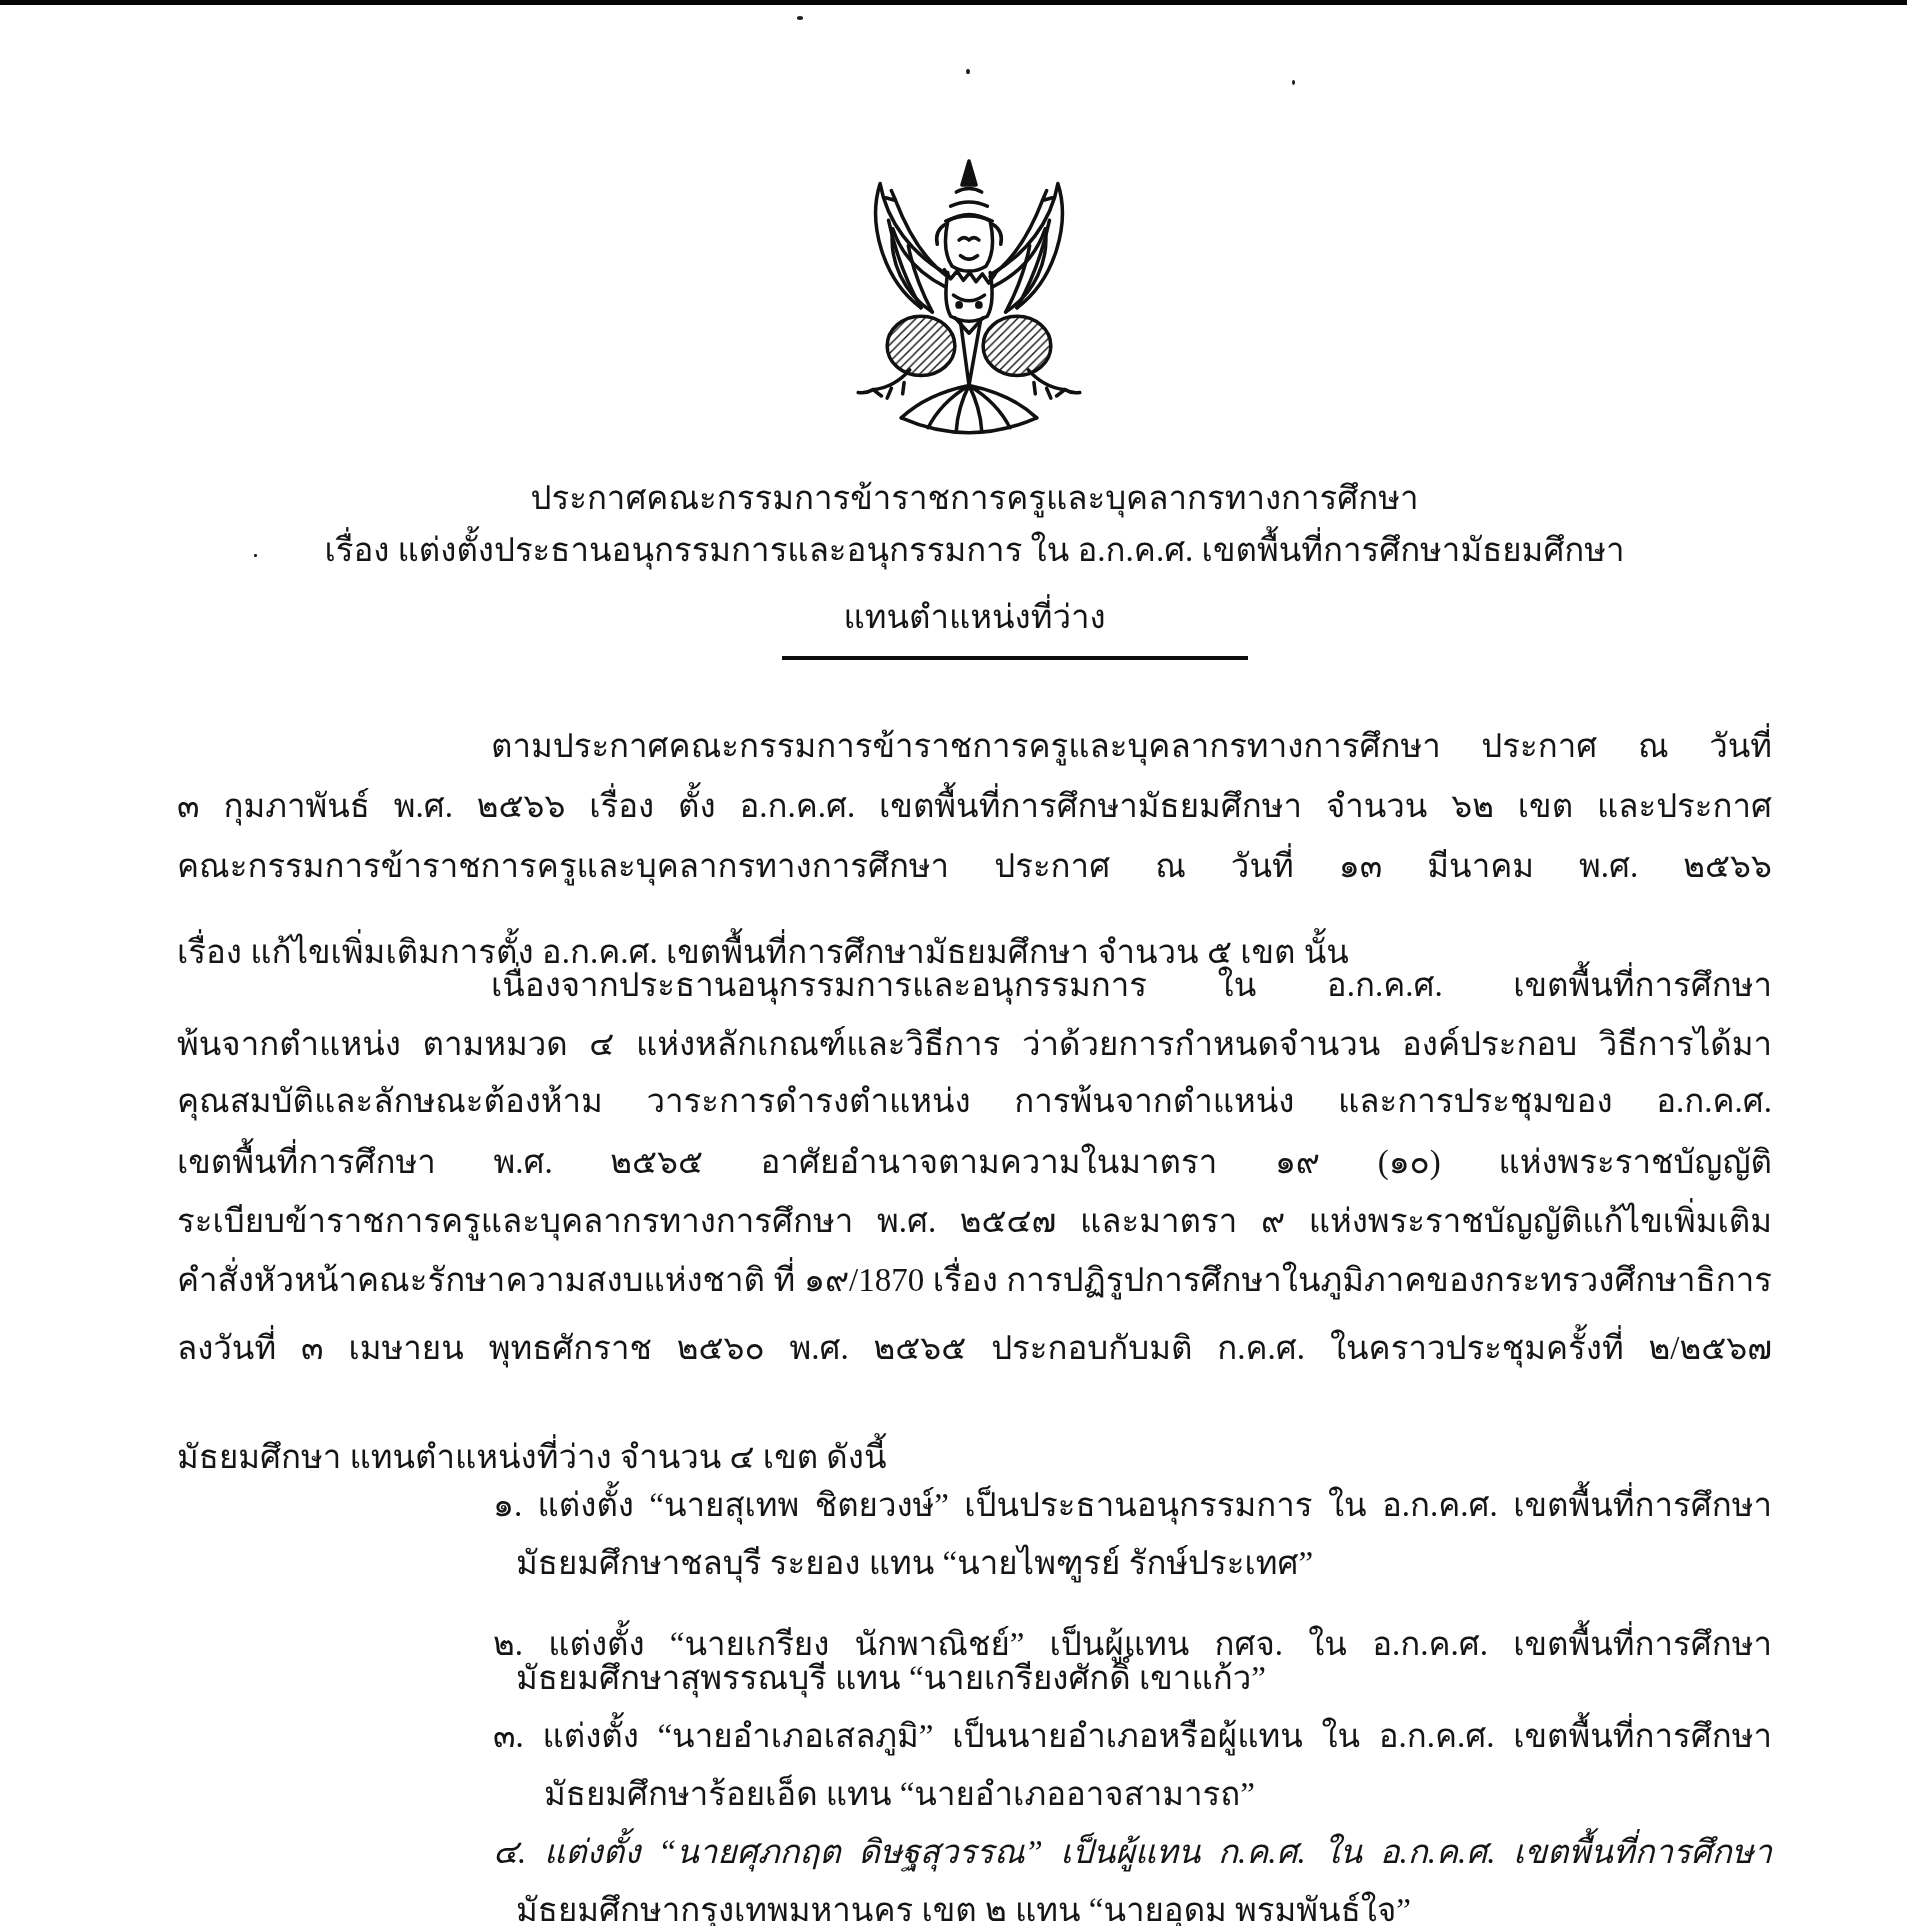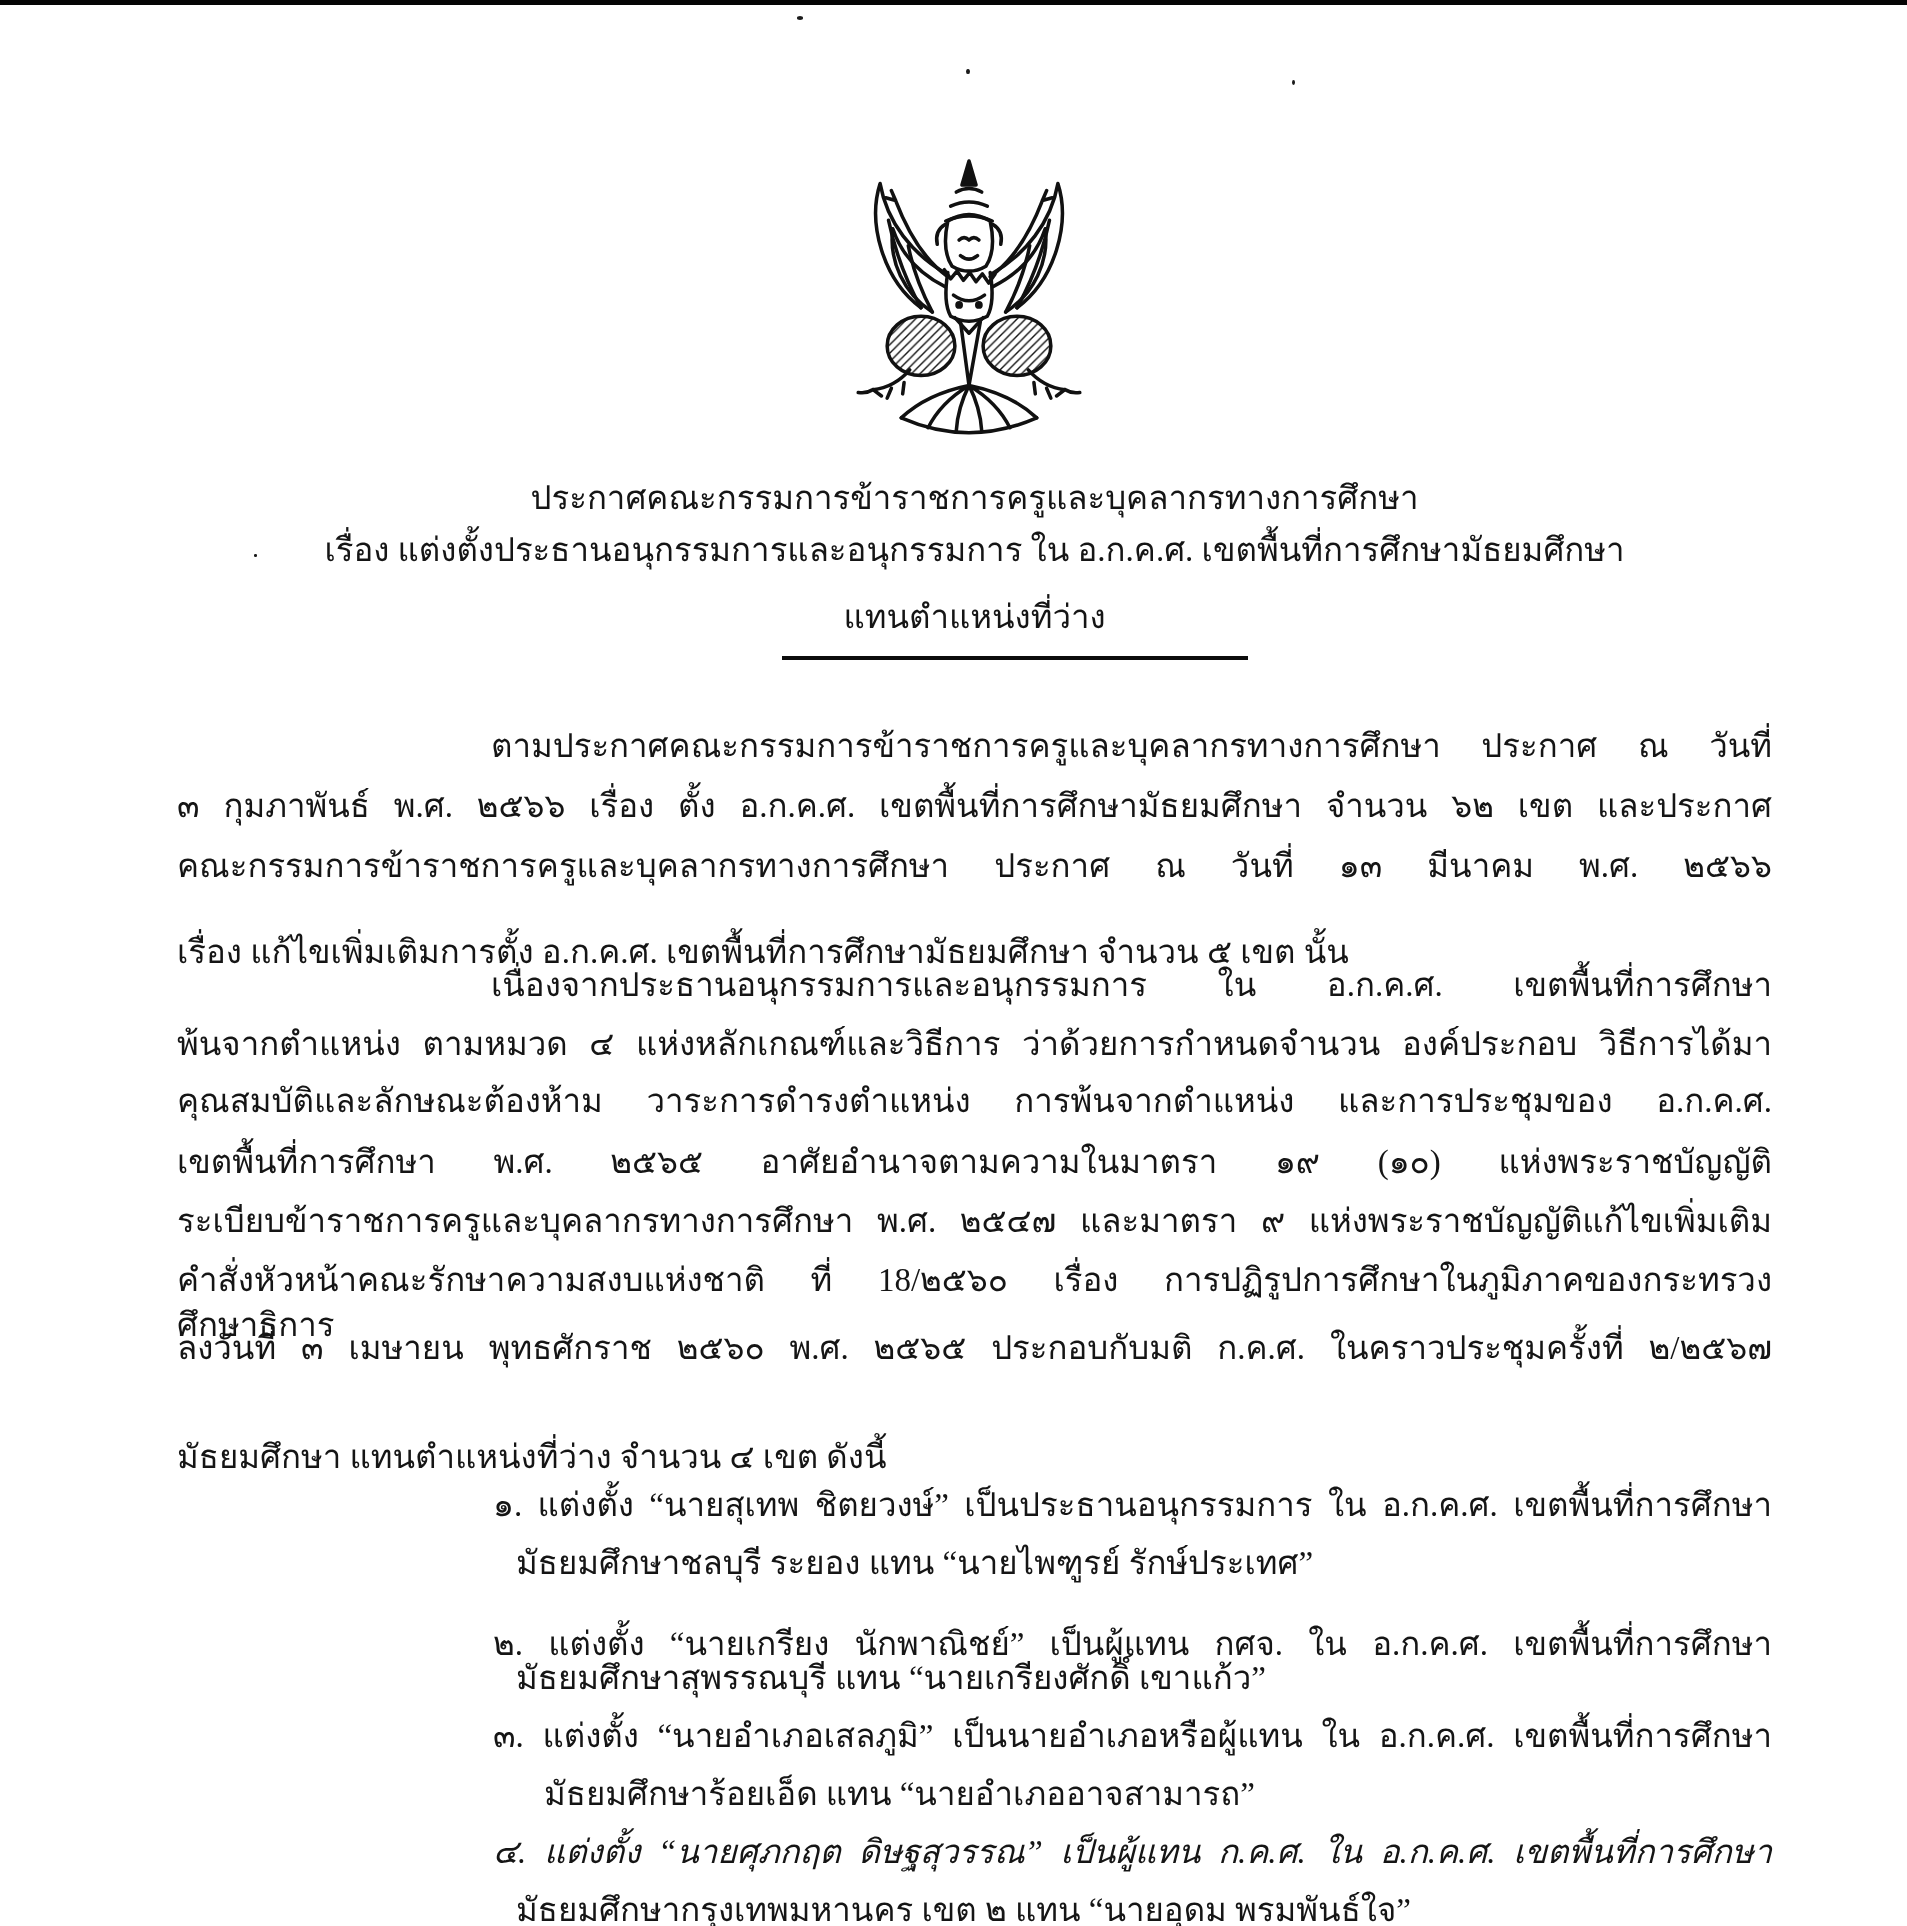--- a/index.html
+++ b/index.html
@@ -91,21 +91,21 @@
   <div class="ln just indent" style="top:724px;">ตามประกาศคณะกรรมการข้าราชการครูและบุคลากรทางการศึกษา ประกาศ ณ วันที่</div>
   <div class="ln just" style="top:784px;">๓ กุมภาพันธ์ พ.ศ. ๒๕๖๖ เรื่อง ตั้ง อ.ก.ค.ศ. เขตพื้นที่การศึกษามัธยมศึกษา จำนวน ๖๒ เขต และประกาศ</div>
   <div class="ln just" style="top:844px;">คณะกรรมการข้าราชการครูและบุคลากรทางการศึกษา ประกาศ ณ วันที่ ๑๓ มีนาคม พ.ศ. ๒๕๖๖</div>
   <div class="ln" style="top:930px;">เรื่อง แก้ไขเพิ่มเติมการตั้ง อ.ก.ค.ศ. เขตพื้นที่การศึกษามัธยมศึกษา จำนวน ๕ เขต นั้น</div>
 
   <div class="ln just indent" style="top:963px;">เนื่องจากประธานอนุกรรมการและอนุกรรมการ ใน อ.ก.ค.ศ. เขตพื้นที่การศึกษา</div>
   <div class="ln just" style="top:1022px;">พ้นจากตำแหน่ง ตามหมวด ๔ แห่งหลักเกณฑ์และวิธีการ ว่าด้วยการกำหนดจำนวน องค์ประกอบ วิธีการได้มา</div>
   <div class="ln just" style="top:1031px;margin-top:48px;">คุณสมบัติและลักษณะต้องห้าม วาระการดำรงตำแหน่ง การพ้นจากตำแหน่ง และการประชุมของ อ.ก.ค.ศ.</div>
   <div class="ln just" style="top:1140px;">เขตพื้นที่การศึกษา พ.ศ. ๒๕๖๕ อาศัยอำนาจตามความในมาตรา ๑๙ (๑๐) แห่งพระราชบัญญัติ</div>
   <div class="ln just" style="top:1199px;">ระเบียบข้าราชการครูและบุคลากรทางการศึกษา พ.ศ. ๒๕๔๗ และมาตรา ๙ แห่งพระราชบัญญัติแก้ไขเพิ่มเติม</div>
-  <div class="ln just" style="top:1258px;">คำสั่งหัวหน้าคณะรักษาความสงบแห่งชาติ ที่ 18/๒๕๖๐ เรื่อง การปฏิรูปการศึกษาในภูมิภาคของกระทรวงศึกษาธิการ</div>
+  <div class="ln just" style="top:1258px;">คำสั่งหัวหน้าคณะรักษาความสงบแห่งชาติ ที่ ๑๙/1870 เรื่อง การปฏิรูปการศึกษาในภูมิภาคของกระทรวงศึกษาธิการ</div>
   <div class="ln just" style="top:1326px;">ลงวันที่ ๓ เมษายน พุทธศักราช ๒๕๖๐ พ.ศ. ๒๕๖๕ ประกอบกับมติ ก.ค.ศ. ในคราวประชุมครั้งที่ ๒/๒๕๖๗</div>
   <div class="ln" style="top:1435px;">มัธยมศึกษา แทนตำแหน่งที่ว่าง จำนวน ๔ เขต ดังนี้</div>
 
   <div class="ln just item1" style="top:1483px;">๑. แต่งตั้ง “นายสุเทพ ชิตยวงษ์” เป็นประธานอนุกรรมการ ใน อ.ก.ค.ศ. เขตพื้นที่การศึกษา</div>
   <div class="ln item2" style="top:1541px;">มัธยมศึกษาชลบุรี ระยอง แทน “นายไพฑูรย์ รักษ์ประเทศ”</div>
   <div class="ln just item1" style="top:1622px;">๒. แต่งตั้ง “นายเกรียง นักพาณิชย์” เป็นผู้แทน กศจ. ใน อ.ก.ค.ศ. เขตพื้นที่การศึกษา</div>
   <div class="ln item2" style="top:1656px;">มัธยมศึกษาสุพรรณบุรี แทน “นายเกรียงศักดิ์ เขาแก้ว”</div>
   <div class="ln just item1" style="top:1714px;">๓. แต่งตั้ง “นายอำเภอเสลภูมิ” เป็นนายอำเภอหรือผู้แทน ใน อ.ก.ค.ศ. เขตพื้นที่การศึกษา</div>
   <div class="ln item2" style="top:1772px;margin-left:28px;">มัธยมศึกษาร้อยเอ็ด แทน “นายอำเภออาจสามารถ”</div>
   <div class="ln just item1" style="top:1830px;font-style:italic;">๔. แต่งตั้ง “นายศุภกฤต ดิษฐสุวรรณ” เป็นผู้แทน ก.ค.ศ. ใน อ.ก.ค.ศ. เขตพื้นที่การศึกษา</div>

